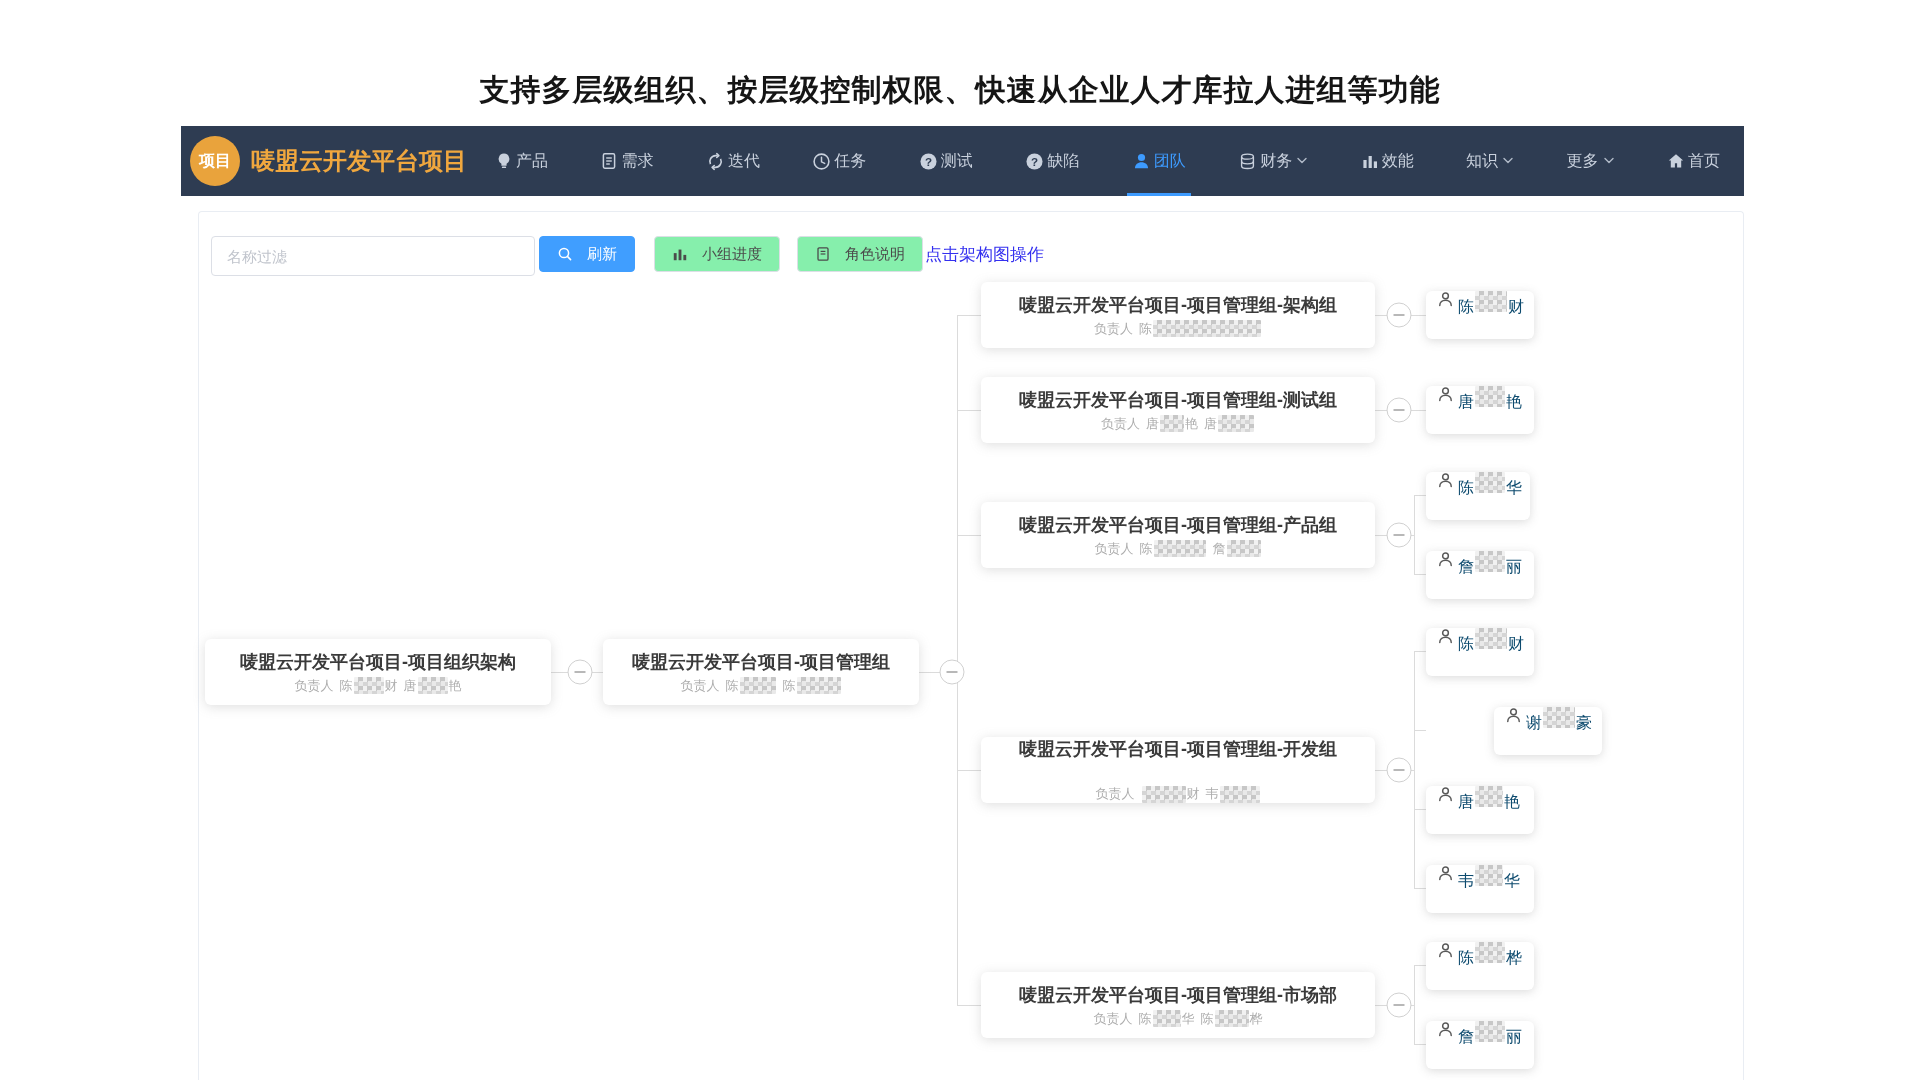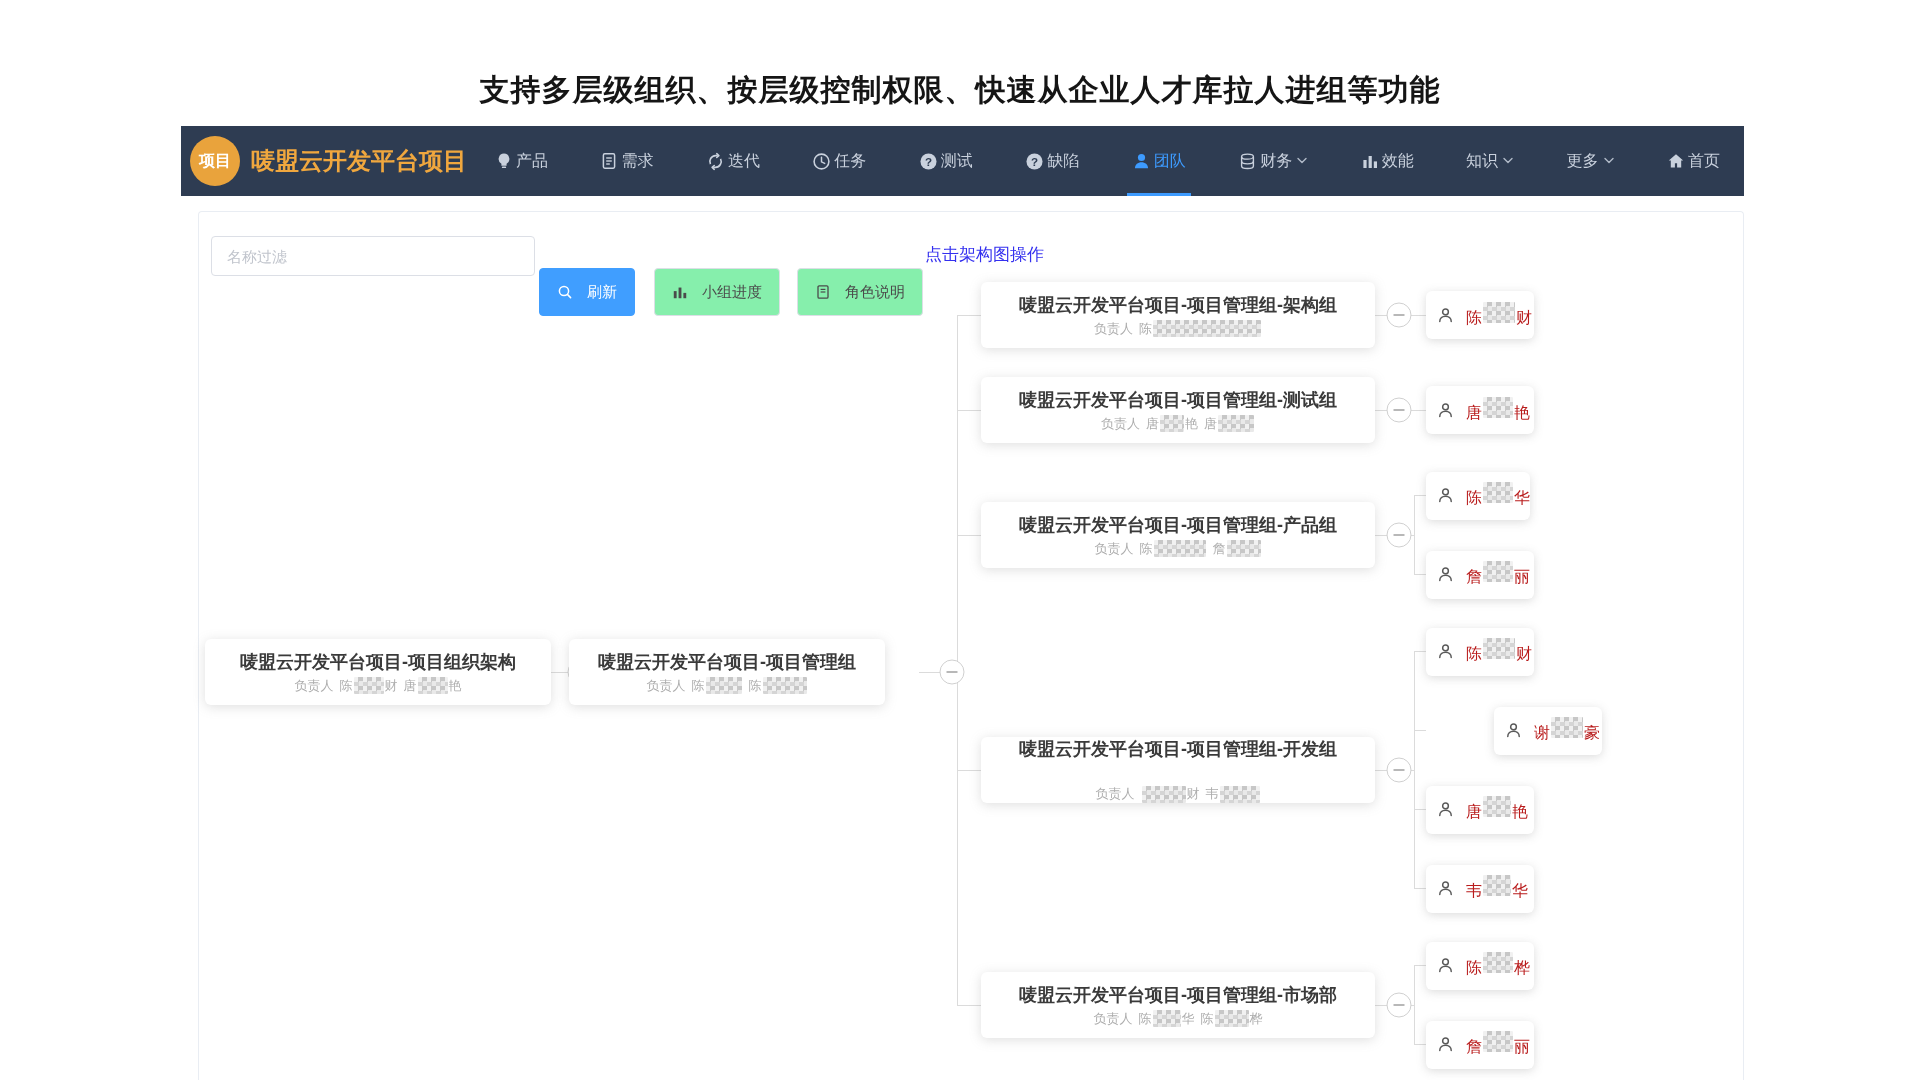--- a/index.html
+++ b/index.html
@@ -28,23 +28,23 @@
 
   
   .panel{position:absolute;left:198px;top:211px;width:1546px;height:869px;background:#fff;
     border:1px solid #e9edf3;border-bottom:none;border-radius:4px 4px 0 0;box-sizing:border-box;}
 
   
   .filter-input{position:absolute;left:211px;top:236px;width:324px;height:40px;
     border:1px solid #dcdfe6;border-radius:4px;padding:0 15px;font-size:15px;color:#333;
     box-sizing:border-box;outline:none;font-family:inherit;}
   .filter-input::placeholder{color:#c0c4cc;}
-  .btn{position:absolute;top:236px;height:48px;display:flex;align-items:center;
+  .btn{position:absolute;top:236px;height:36px;display:flex;align-items:center;
     justify-content:center;gap:14px;border-radius:4px;font-size:15px;box-sizing:border-box;
-    cursor:pointer;user-select:none;margin-top:32px;}
+    cursor:pointer;user-select:none;}
   .btn svg{display:block;}
   .btn-primary{left:539px;width:96px;background:#409eff;border:1px solid #409eff;color:#fff;}
   .btn-plain{background:#86efac;border:1px solid #dcdfe6;color:#4b4b4b;}
   #btn-progress{left:654px;width:126px;}
   #btn-role{left:797px;width:126px;}
   .diagram-link{position:absolute;left:925px;top:237px;height:40px;line-height:36px;
     font-size:17px;color:#3430ef;cursor:pointer;white-space:nowrap;}
 
   
   #canvas{position:absolute;left:0;top:0;width:1920px;height:1080px;}
@@ -52,23 +52,23 @@
   .org-card{position:absolute;background:#fff;border-radius:6px;
     box-shadow:0 2px 12px rgba(140,140,140,.28);display:flex;flex-direction:column;
     align-items:center;justify-content:center;gap:3px;box-sizing:border-box;cursor:pointer;}
   .org-title{font-size:18px;font-weight:700;color:#3a3a3a;white-space:nowrap;}
   .org-sub{font-size:13px;color:#adadad;display:flex;align-items:center;white-space:nowrap;}
   .org-sub .leader{display:flex;align-items:center;margin-left:6px;}
   .mosaic{display:inline-block;height:17px;border-radius:1px;margin:0 1px;
     background-image:conic-gradient(#c7c7c7 25%,#e9e9e9 0 50%,#d5d5d5 0 75%,#f1f1f1 0);
     background-size:9px 9px;filter:blur(.4px);}
   .member-card{position:absolute;background:#fff;border-radius:6px;
-    box-shadow:0 2px 10px rgba(140,140,140,.3);display:flex;align-items:center;
-    padding:0 6px 0 11px;box-sizing:border-box;font-size:16px;color:#b91c1c;cursor:pointer;
-    white-space:nowrap;gap:8px;}
+    box-shadow:0 2px 10px rgba(140,140,140,.3);display:flex;align-items:flex-start;
+    padding:0 6px 0 11px;box-sizing:border-box;font-size:16px;color:#0c4a6e;cursor:pointer;
+    white-space:nowrap;}
   .member-card .mosaic{height:21px;}
   .member-card svg{margin-right:4px;flex:none;}
 </style>
 </head>
 <body>
 
 <h1 class="page-title">支持多层级组织、按层级控制权限、快速从企业人才库拉人进组等功能</h1>
 
 <div class="navbar">
   <div class="logo">项目</div>
@@ -301,21 +301,21 @@
           <span class="mosaic" style="width: 30px;"></span>
           <span>财</span>
         </span>
         <span class="leader">
           <span>唐</span>
           <span class="mosaic" style="width: 30px;"></span>
           <span>艳</span>
         </span>
       </div>
     </div>
-    <div class="org-card" style="left: 569px; top: 639px; width: 316px; height: 66px;">
+    <div class="org-card" style="left: 603px; top: 639px; width: 316px; height: 66px;">
       <div class="org-title">唛盟云开发平台项目-项目管理组</div>
       <div class="org-sub">
         <span>负责人</span>
         <span class="leader">
           <span>陈</span>
           <span class="mosaic" style="width: 36px;"></span>
         </span>
         <span class="leader">
           <span>陈</span>
           <span class="mosaic" style="width: 44px;"></span>

